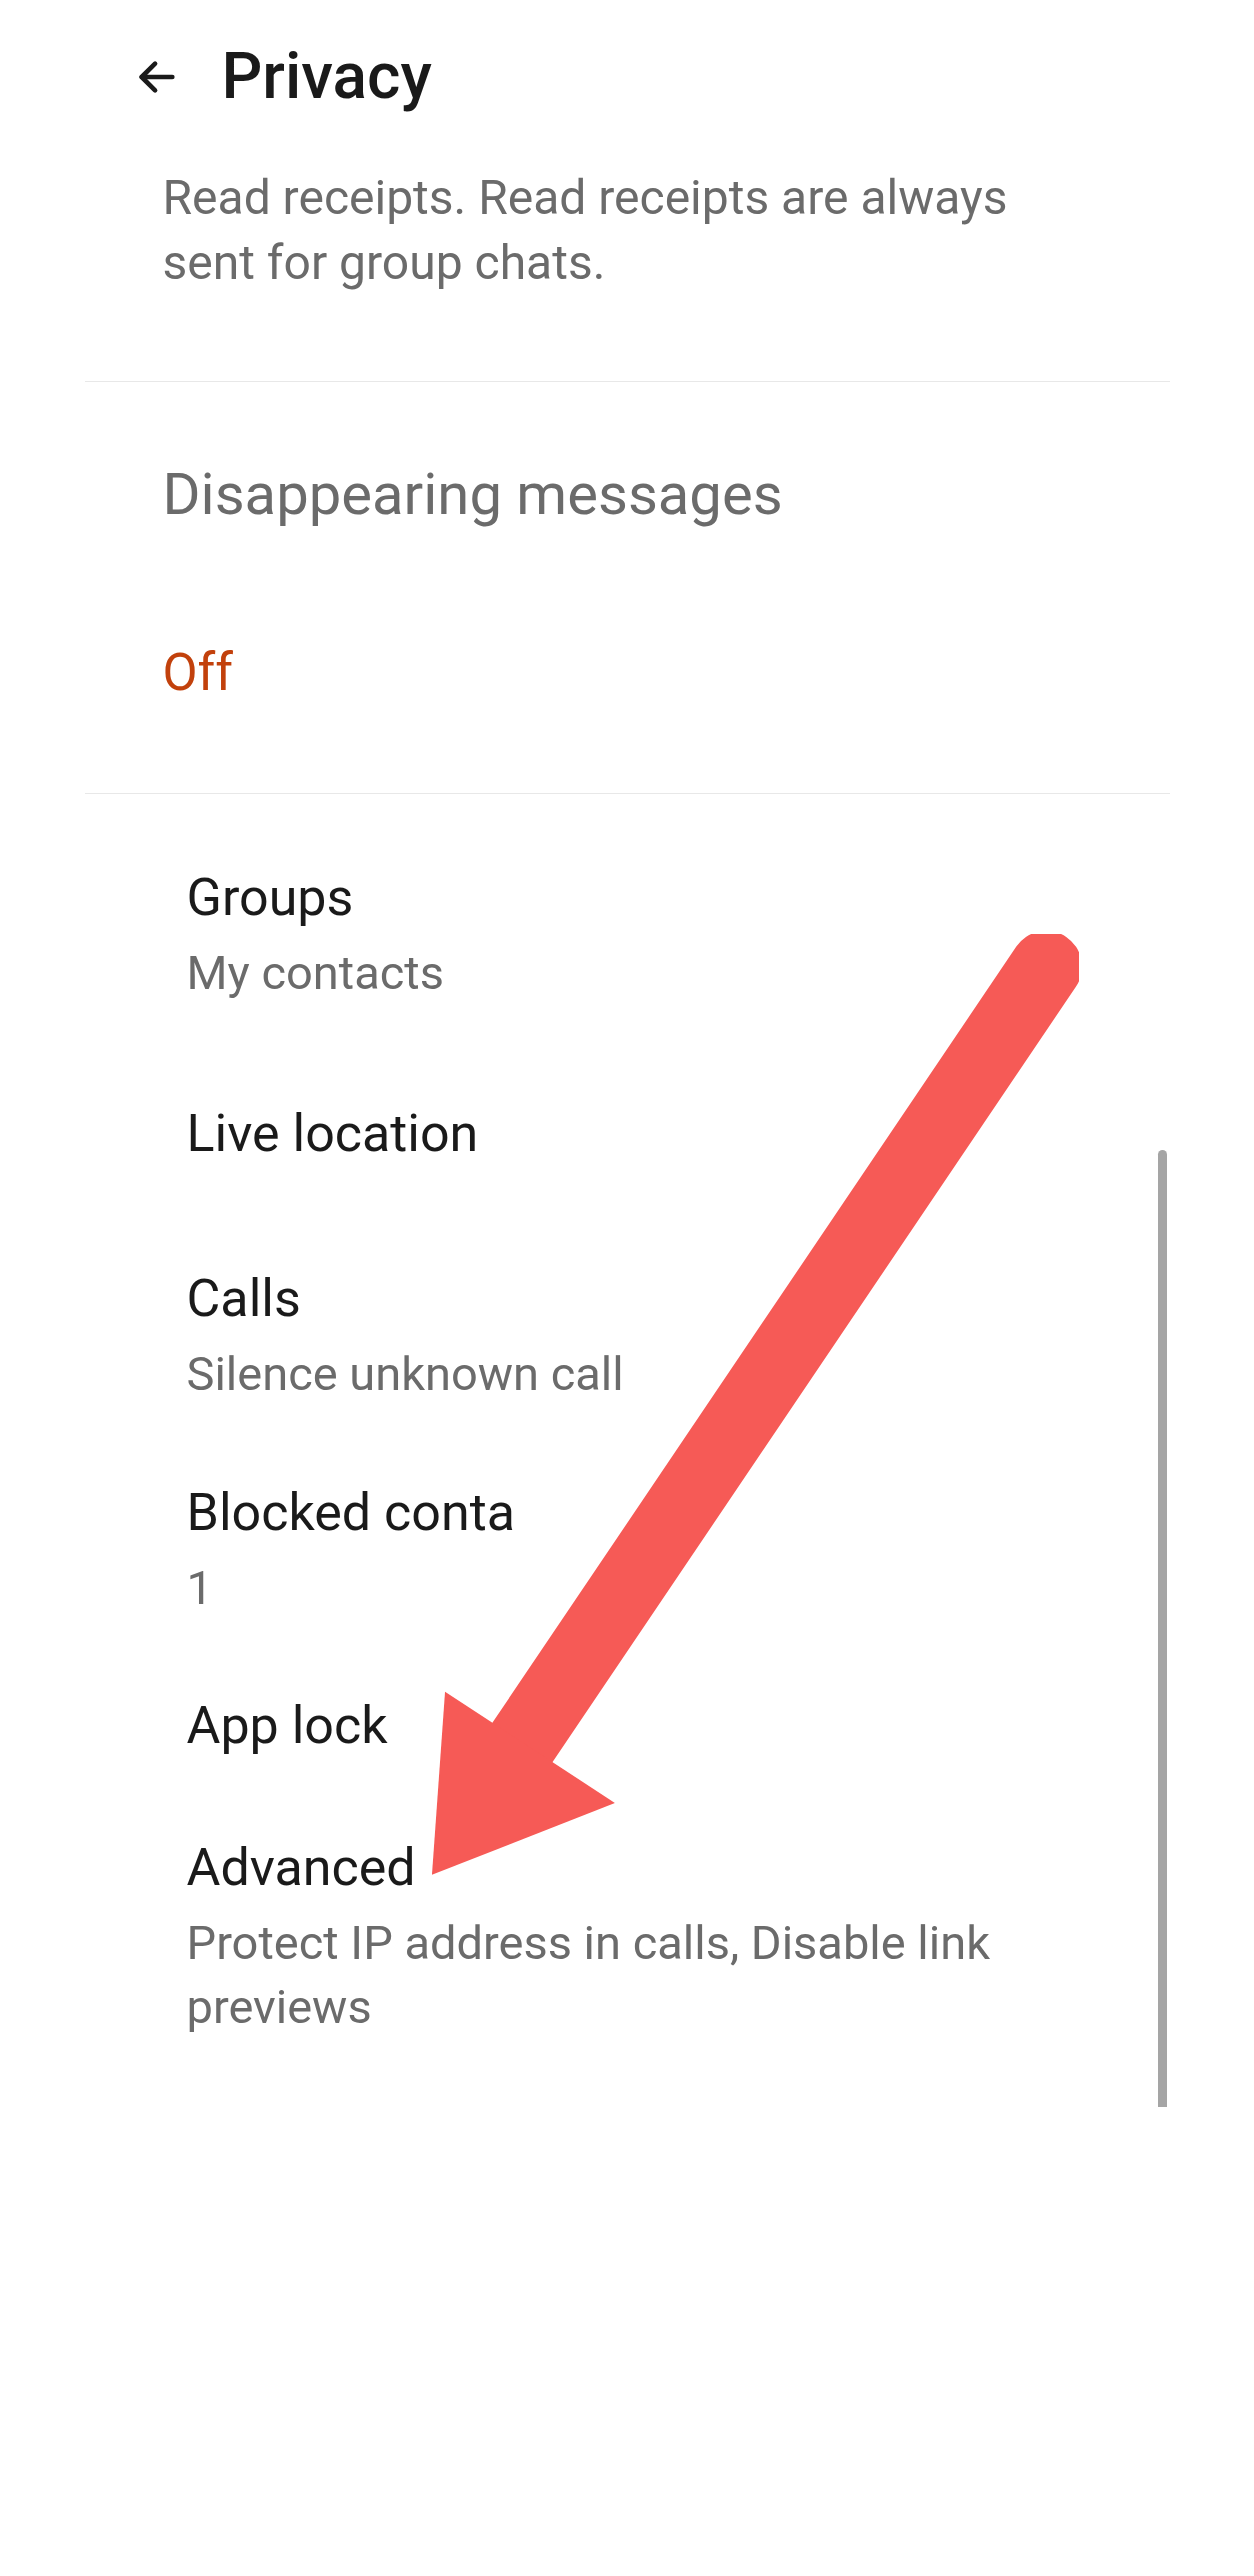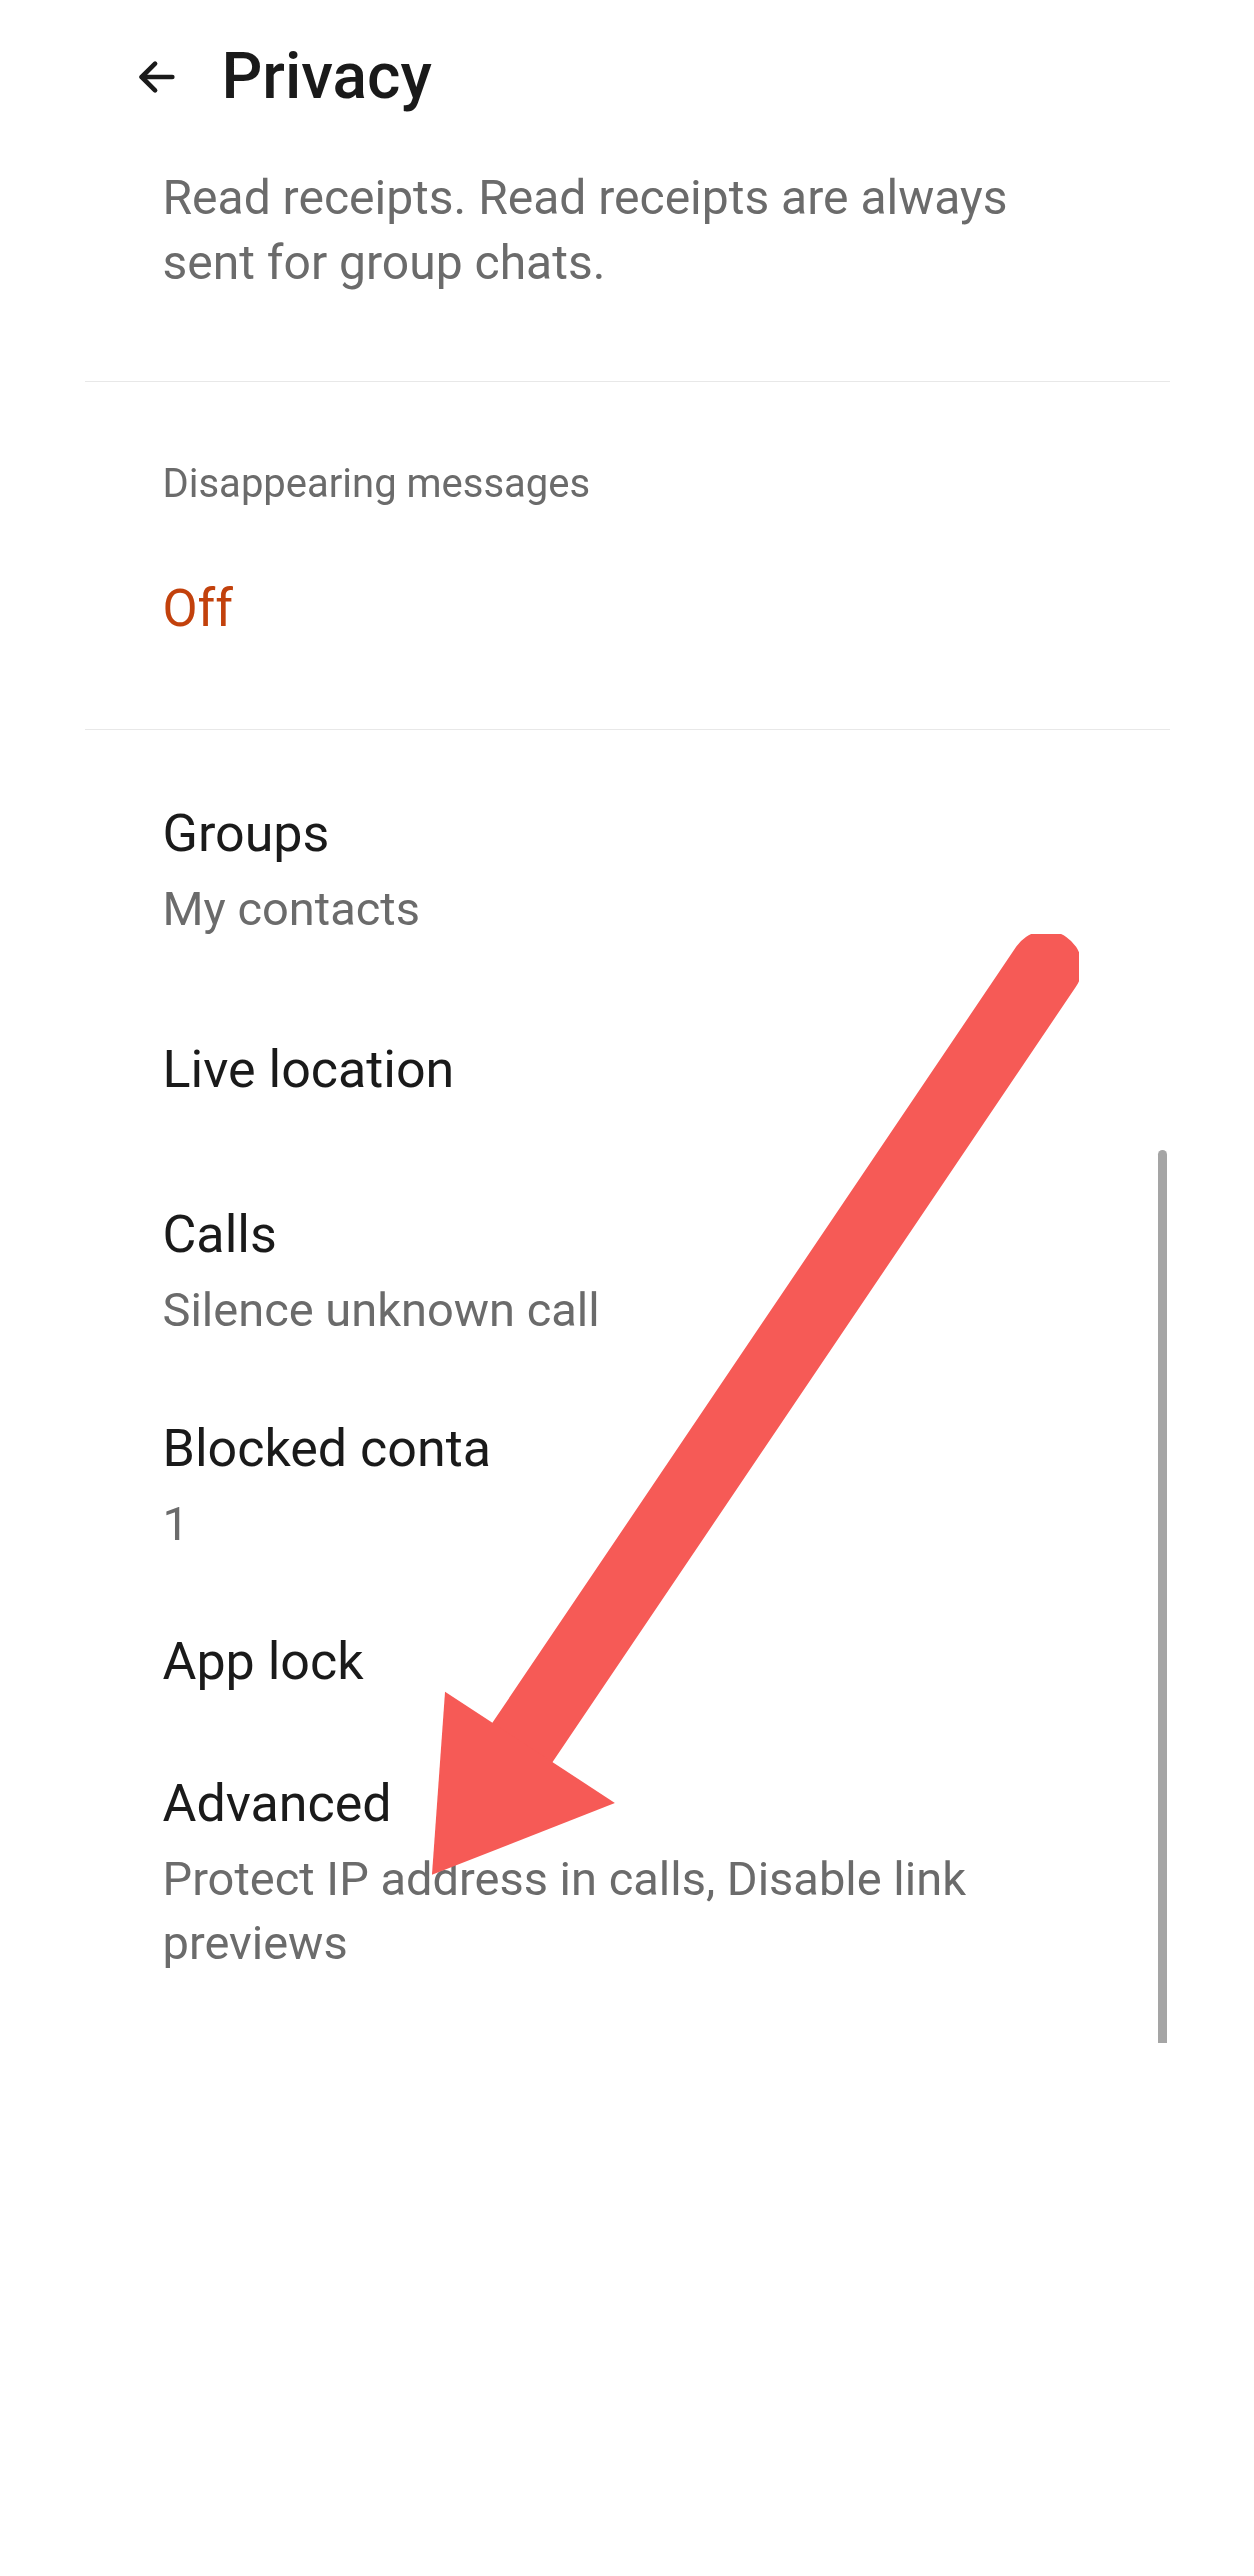--- a/index.html
+++ b/index.html
@@ -54,25 +54,26 @@
     font-size: 48px;
     color: #6b6b6b;
     line-height: 1.35;
   }
   .section {
     padding: 78px 78px 91px 78px;
     border-bottom: 1.3px solid #e8e8e8;
   }
   .section-last {
     padding: 78px 78px 91px 78px;
+    margin-left: 24px;
   }
   .section-heading {
-    font-size: 40px;
+    font-size: 58px;
     color: #6b6b6b;
-    margin-bottom: 72px;
+    margin-bottom: 115px;
   }
   .setting-row {
     display: flex;
     justify-content: space-between;
     align-items: center;
     gap: 52px;
   }
   .setting-text {
     flex: 1;
   }

